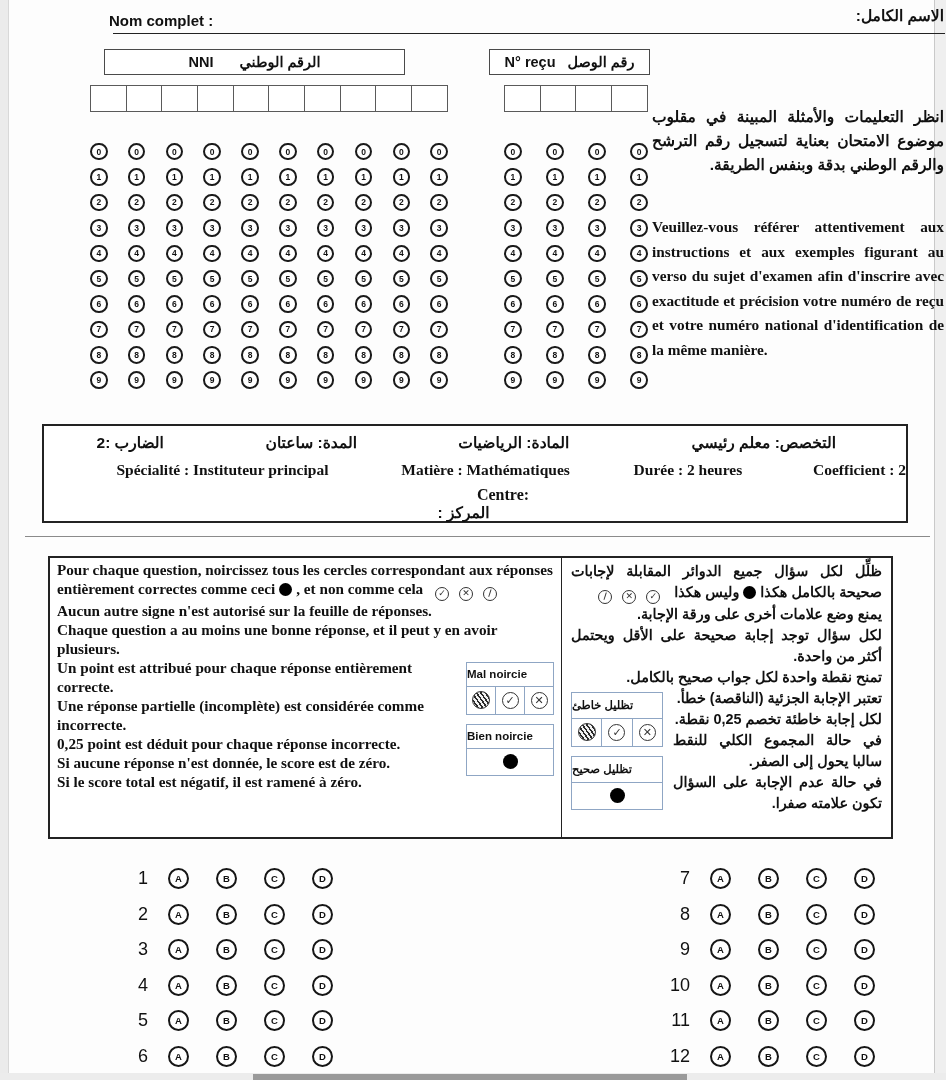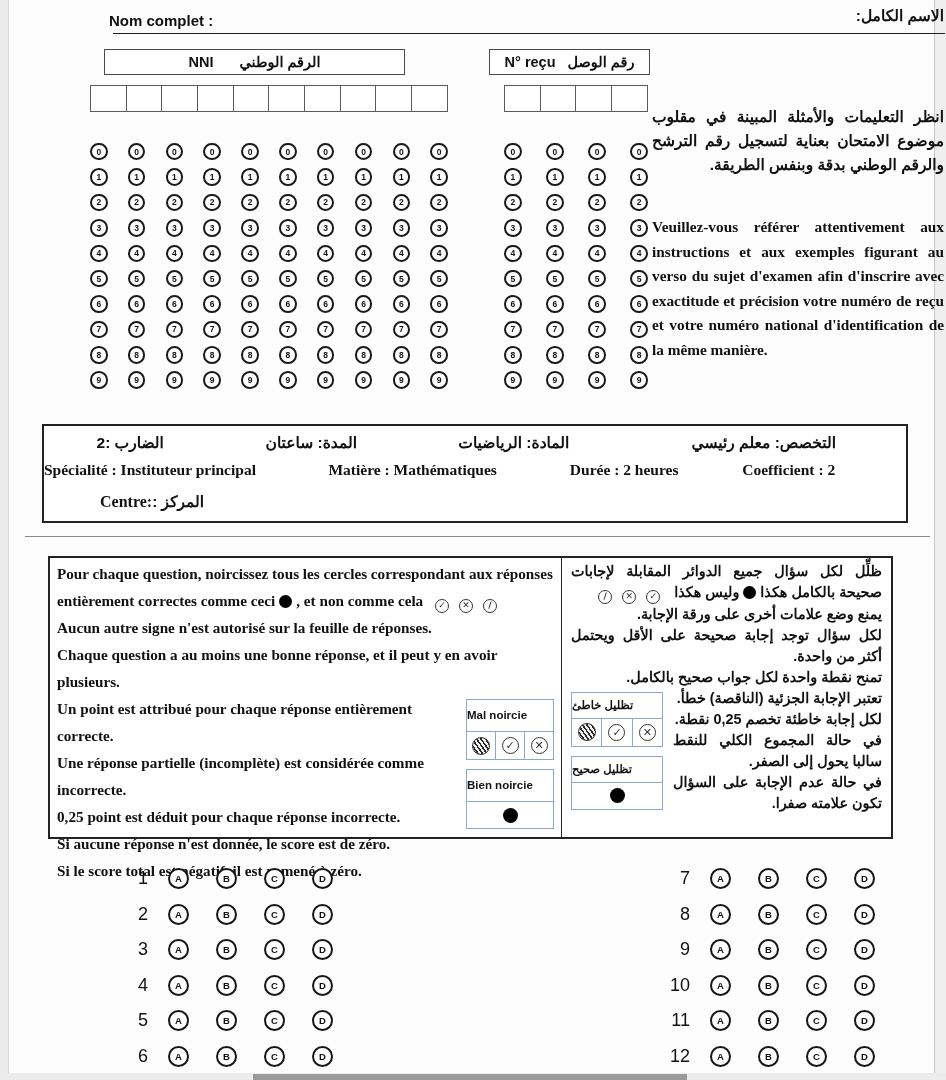--- a/index.html
+++ b/index.html
@@ -43,33 +43,33 @@
   .note-fr{position:absolute;left:652px;top:215px;width:292px;font-family:"Liberation Serif",serif;
            font-weight:700;font-size:15.3px;line-height:24.6px;text-align:justify;}
 
   
   #info-table{position:absolute;left:42px;top:424px;width:866px;height:99px;border:2px solid #222;
               box-sizing:border-box;background:#fff;}
   .info-row1{display:flex;direction:rtl;font-weight:700;font-size:15.5px;margin-top:8px;}
   .info-row1 div{text-align:center;}
   .ir1-a{width:33%;}.ir1-b{width:25%;}.ir1-c{width:22%;}.ir1-d{width:20%;}
   .info-row2{display:flex;font-family:"Liberation Serif",serif;font-weight:700;font-size:15.5px;margin-top:9px;}
-  .info-row2 div{text-align:left;}
+  .info-row2 div{text-align:right;}
   .ir2-a{width:33%;}.ir2-b{width:28%;}.ir2-c{width:20%;}.ir2-d{width:19%;}
-  .info-row3{display:flex;margin-top:14px;align-items:center;}
+  .info-row3{display:flex;justify-content:space-between;margin-top:7px;align-items:center;flex-direction:column;}
   .centre-fr{font-family:"Liberation Serif",serif;font-weight:700;font-size:16px;padding-left:56px;}
   .centre-ar{font-weight:700;font-size:15.5px;padding-right:23px;direction:rtl;}
 
   .sep-line{position:absolute;left:25px;top:536px;width:905px;border-top:1.4px solid #8a8a8a;}
 
   
   #ins-box{position:absolute;left:48px;top:556px;width:845px;height:283px;border:2px solid #222;
            box-sizing:border-box;display:flex;background:#fff;}
   .ins-fr{width:512px;border-right:1.6px solid #222;padding:2px 7px 0 7px;box-sizing:border-box;
-          font-family:"Liberation Serif",serif;font-weight:700;font-size:15.2px;line-height:27px;}
+          font-family:"Liberation Serif",serif;font-weight:700;font-size:15.2px;line-height:19px;}
   .ins-ar{flex:1;direction:rtl;padding:3px 9px;font-weight:700;font-size:14.4px;line-height:21px;
           text-align:justify;box-sizing:border-box;}
 
   
   .ifill{display:inline-block;width:13px;height:13px;background:#000;border-radius:50%;vertical-align:-2px;margin:0 4px;}
   .isym{display:inline-flex;width:14px;height:14px;border:1.5px solid #333;border-radius:50%;align-items:center;
         justify-content:center;font-size:9px;font-weight:700;color:#333;box-sizing:border-box;
         vertical-align:-2px;margin:0 10px 0 0;font-family:"DejaVu Sans",sans-serif;}
   .sym-group{white-space:nowrap;direction:ltr;display:inline-block;margin-left:8px;}
 

